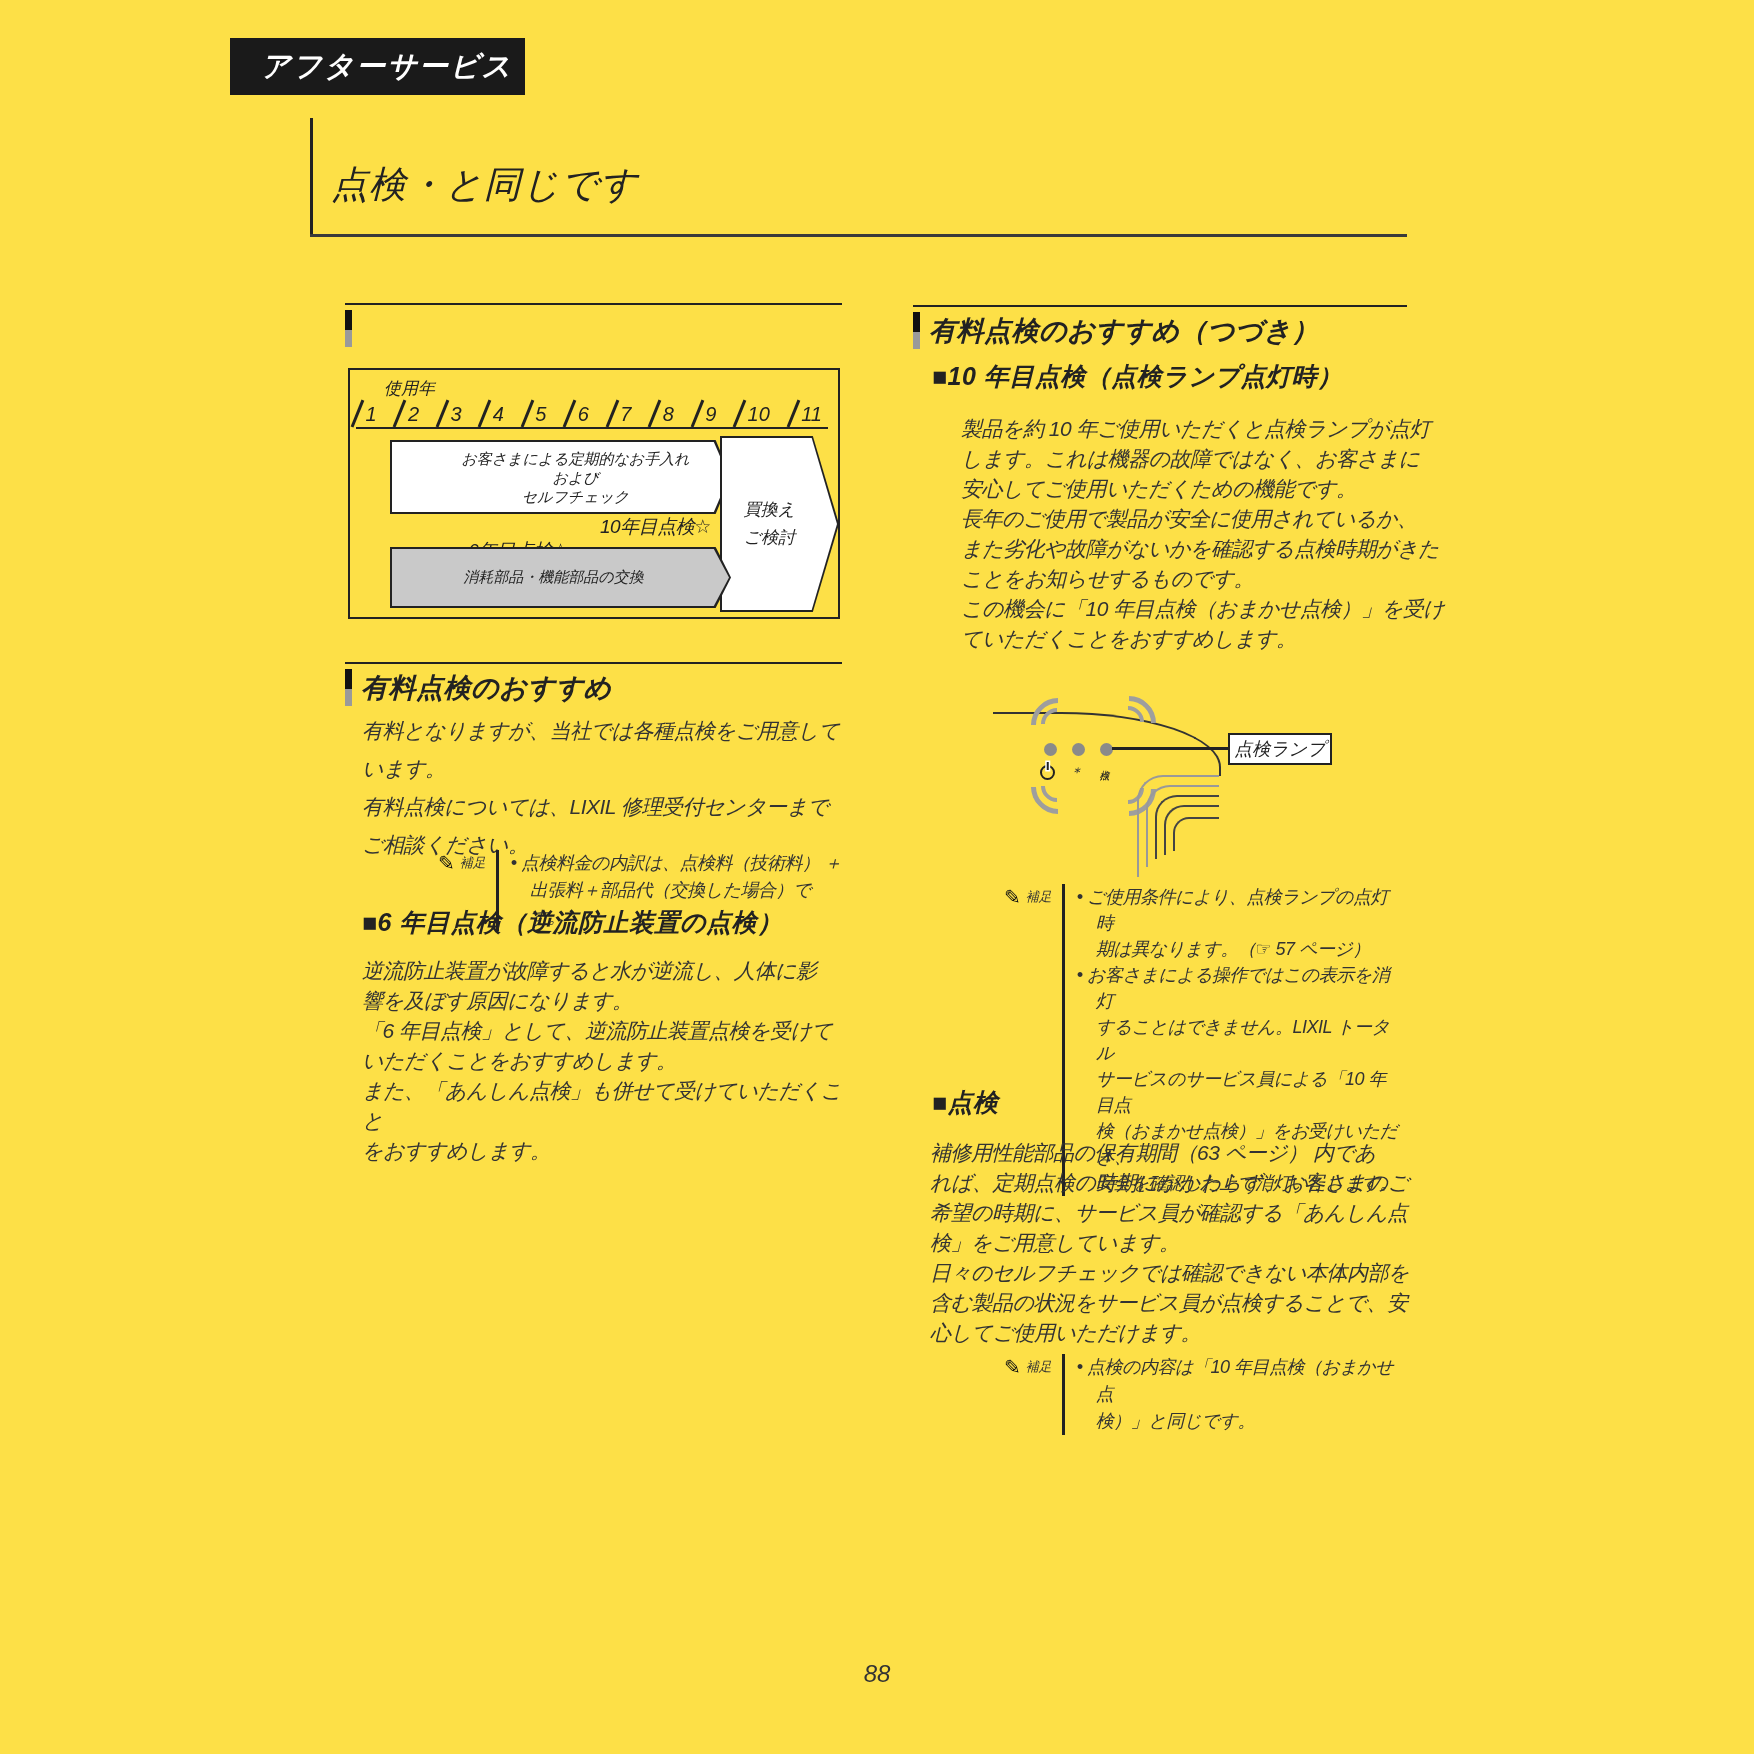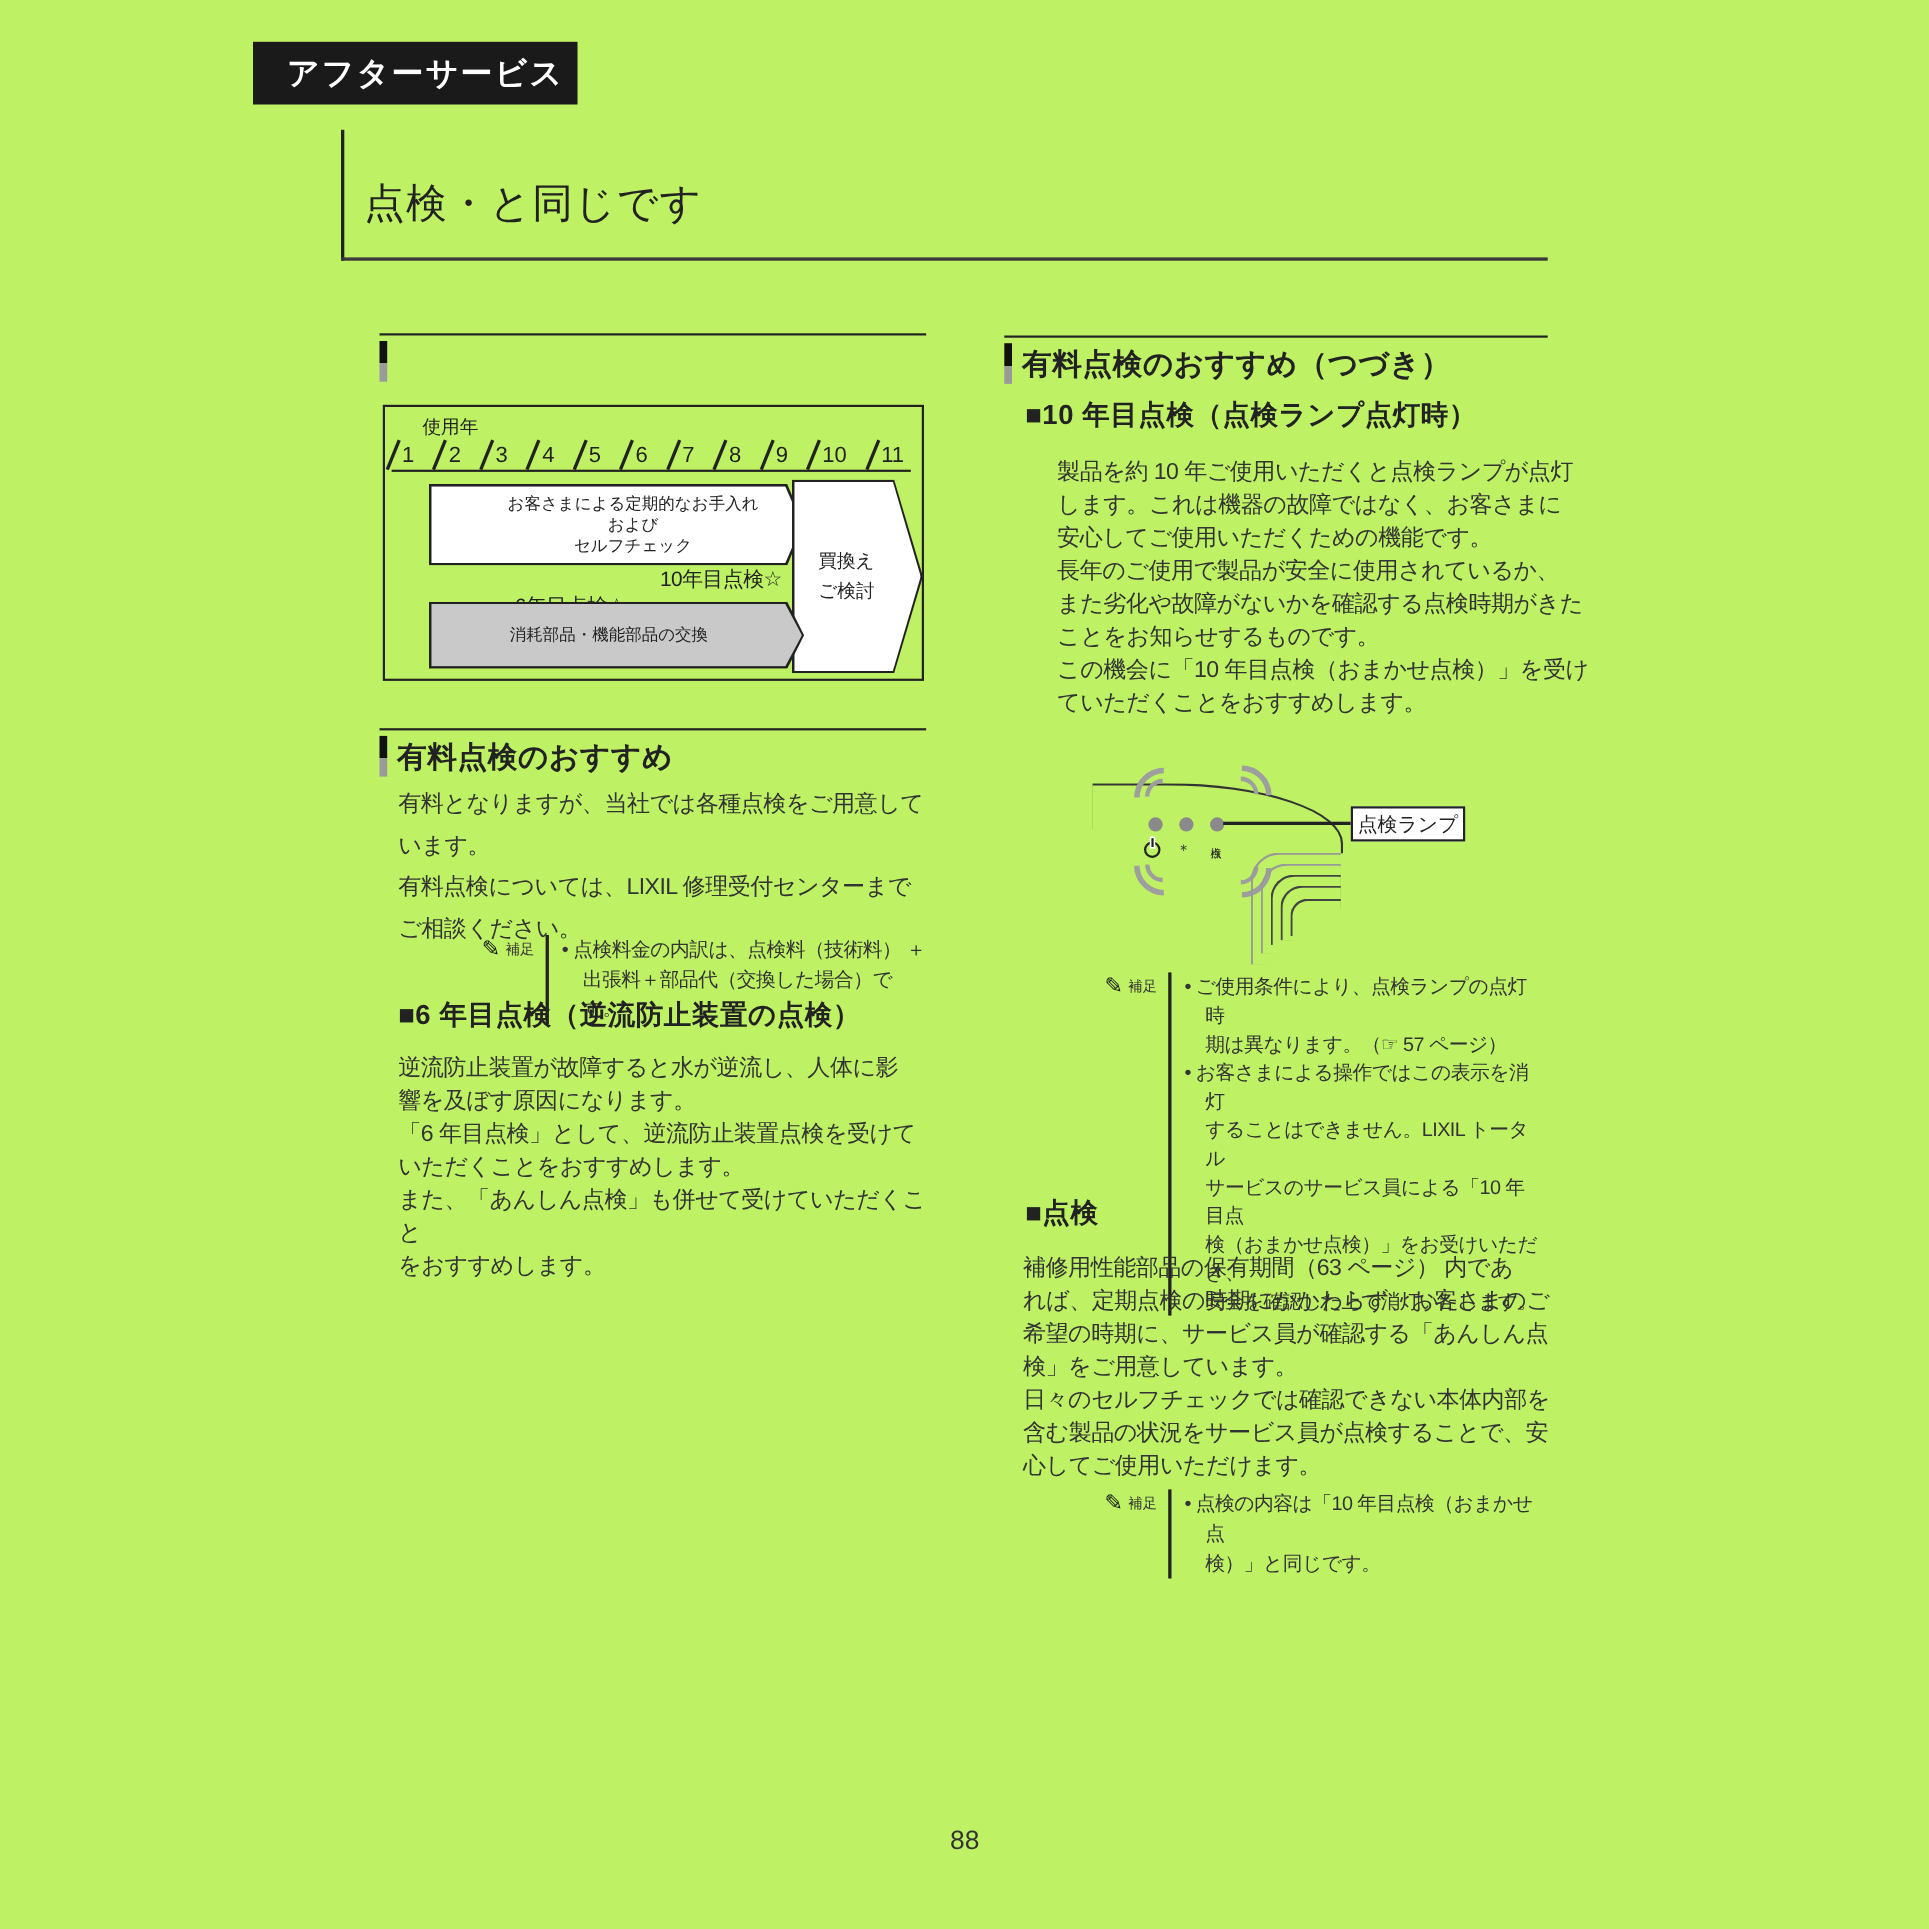--- a/index.html
+++ b/index.html
@@ -1,17 +1,17 @@
 <!DOCTYPE html>
 <html lang="ja"><head>
 <meta charset="utf-8">
 <style>
   html,body{margin:0;padding:0;background:#fff;}
-  #page{position:relative;width:1754px;height:1754px;background:#bef264;overflow:hidden;
-        font-family:"Liberation Sans","DejaVu Sans",sans-serif;color:#222;}
+  #page{position:relative;width:1754px;height:1754px;background:#fde047;overflow:hidden;
+        font-family:"Liberation Sans","DejaVu Sans",sans-serif;color:#222;font-style:italic;}
 
   
   .badge{position:absolute;left:230px;top:38px;width:295px;height:57px;background:#1a1a1a;
          color:#fff;font-size:29px;font-weight:bold;display:flex;align-items:center;
          justify-content:flex-end;padding-right:12px;box-sizing:border-box;letter-spacing:2px;}
   .title-vbar{position:absolute;left:310px;top:118px;width:3px;height:119px;background:#222;}
   .page-title{position:absolute;left:331px;top:160px;font-size:37px;color:#222;letter-spacing:1px;}
   .title-rule{position:absolute;left:310px;top:234px;width:1097px;height:3px;background:#3a3a3a;}
 
   

